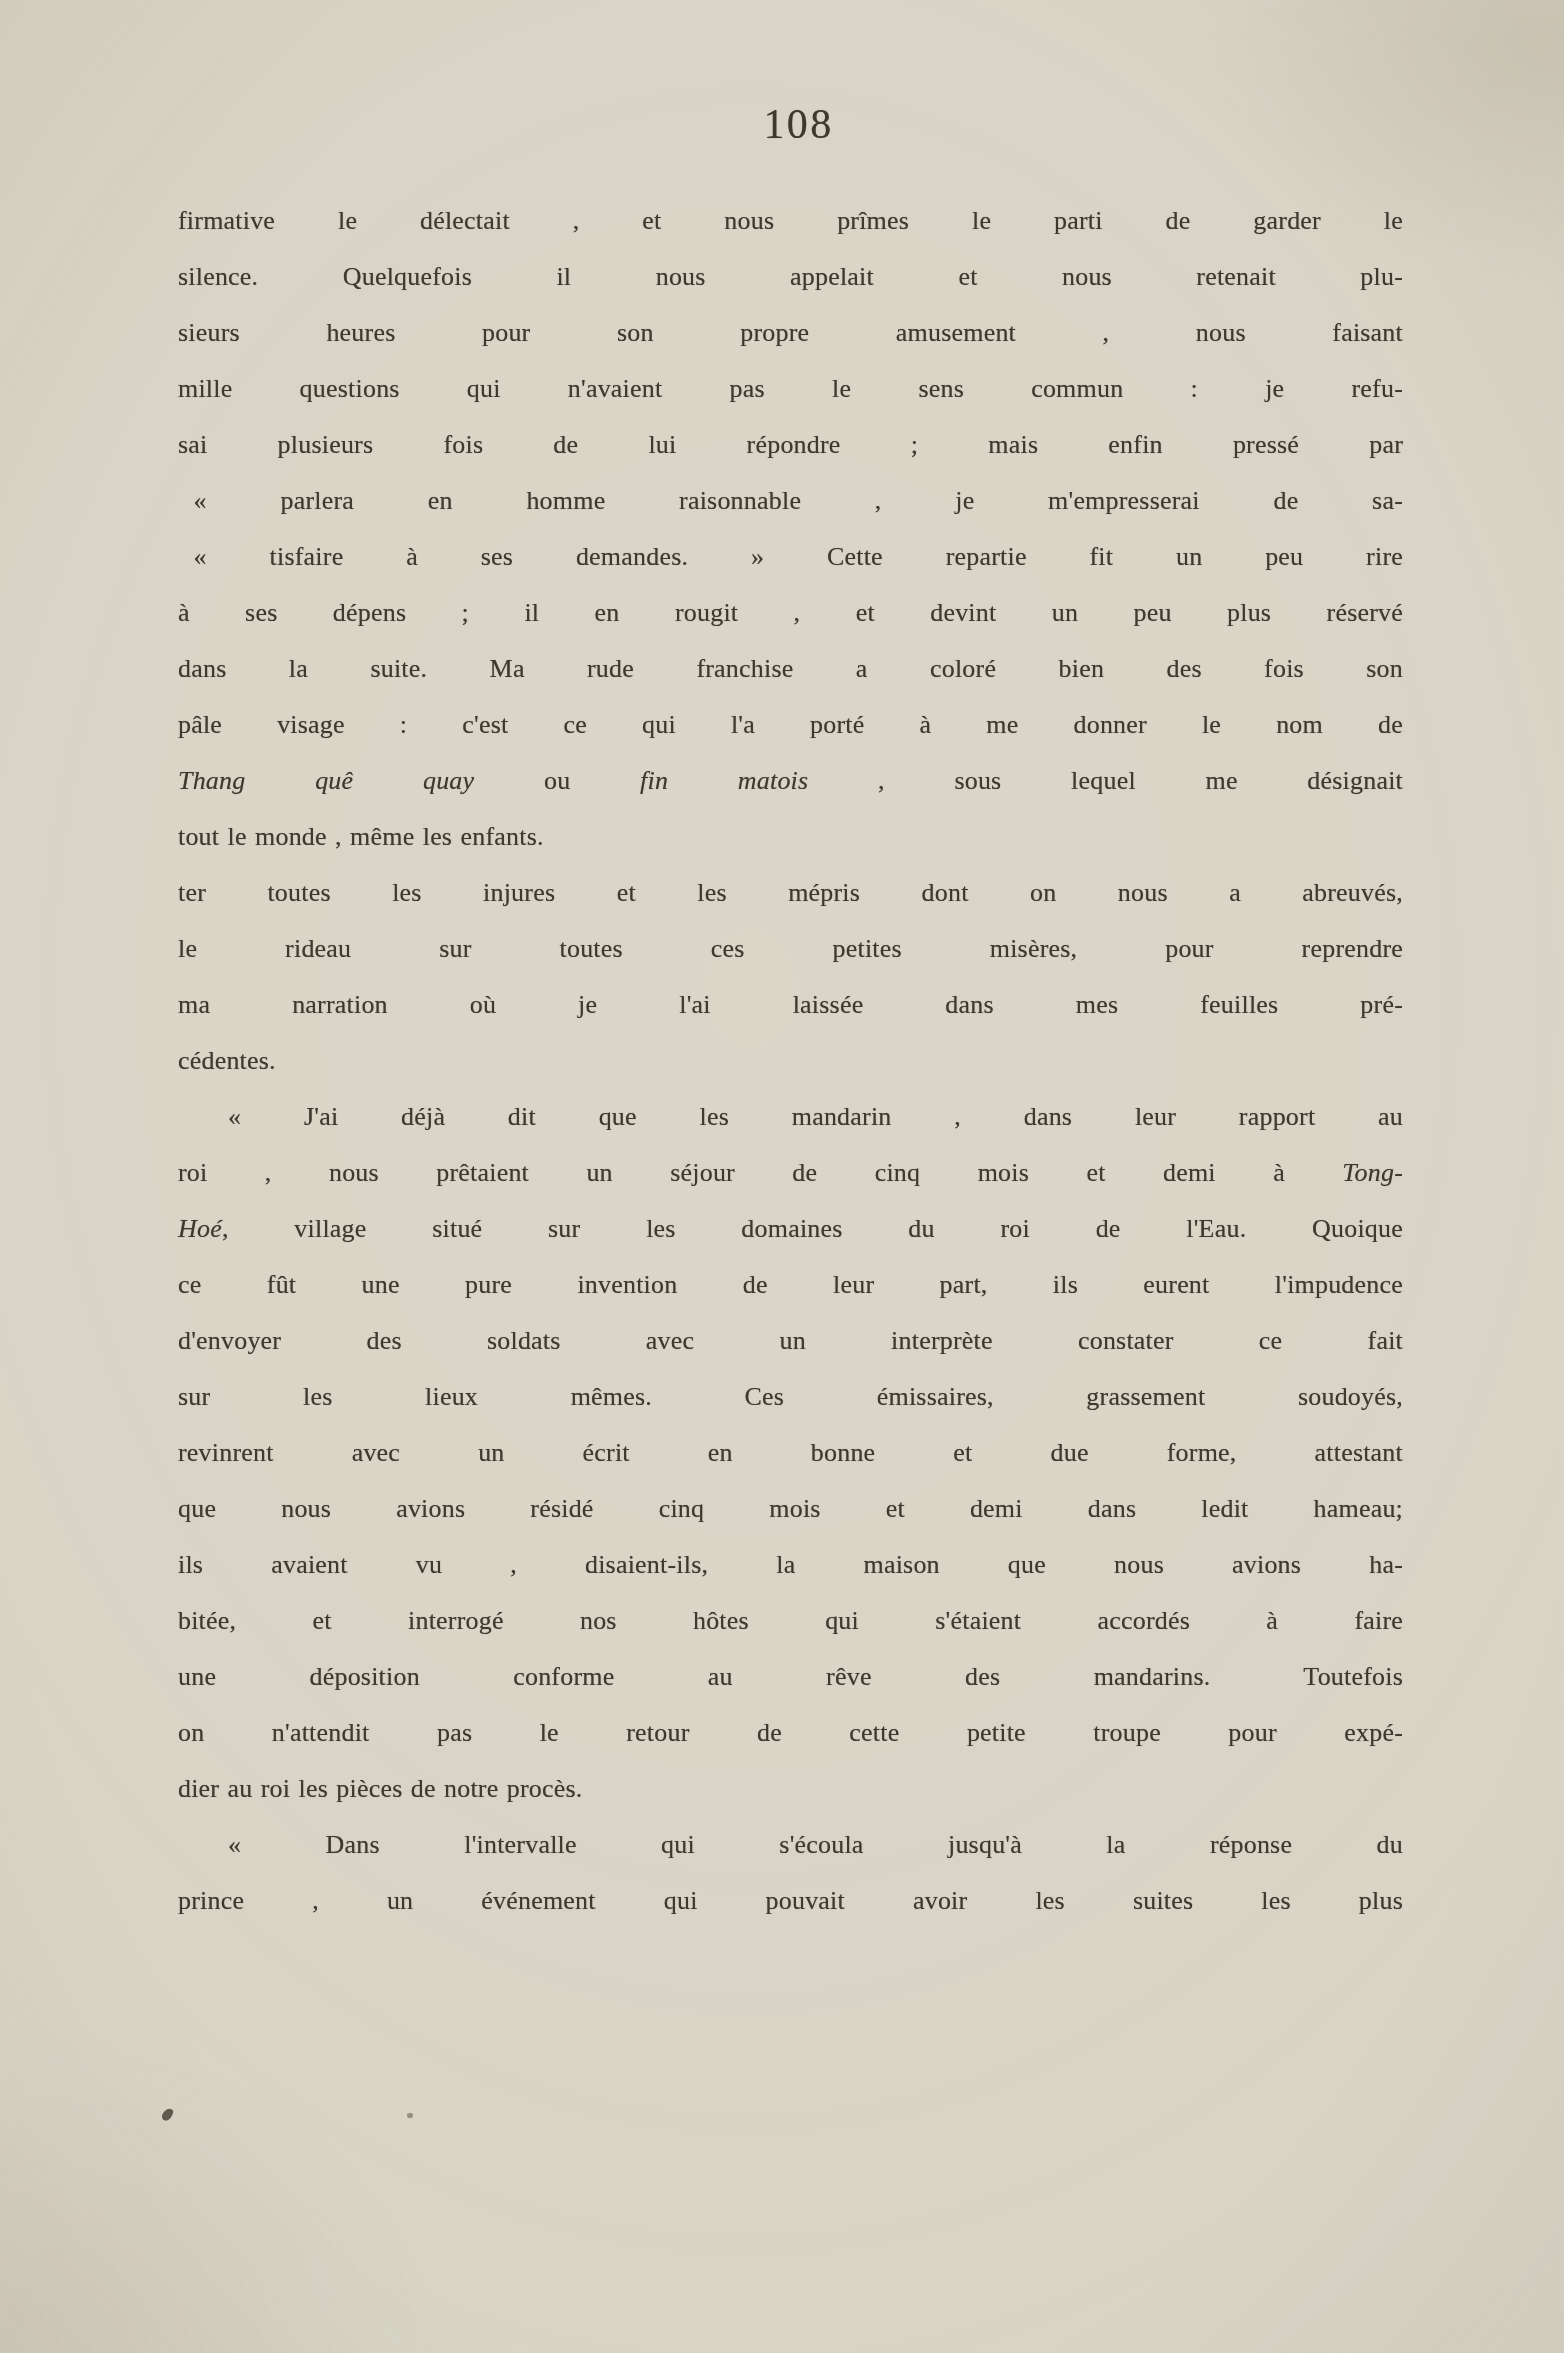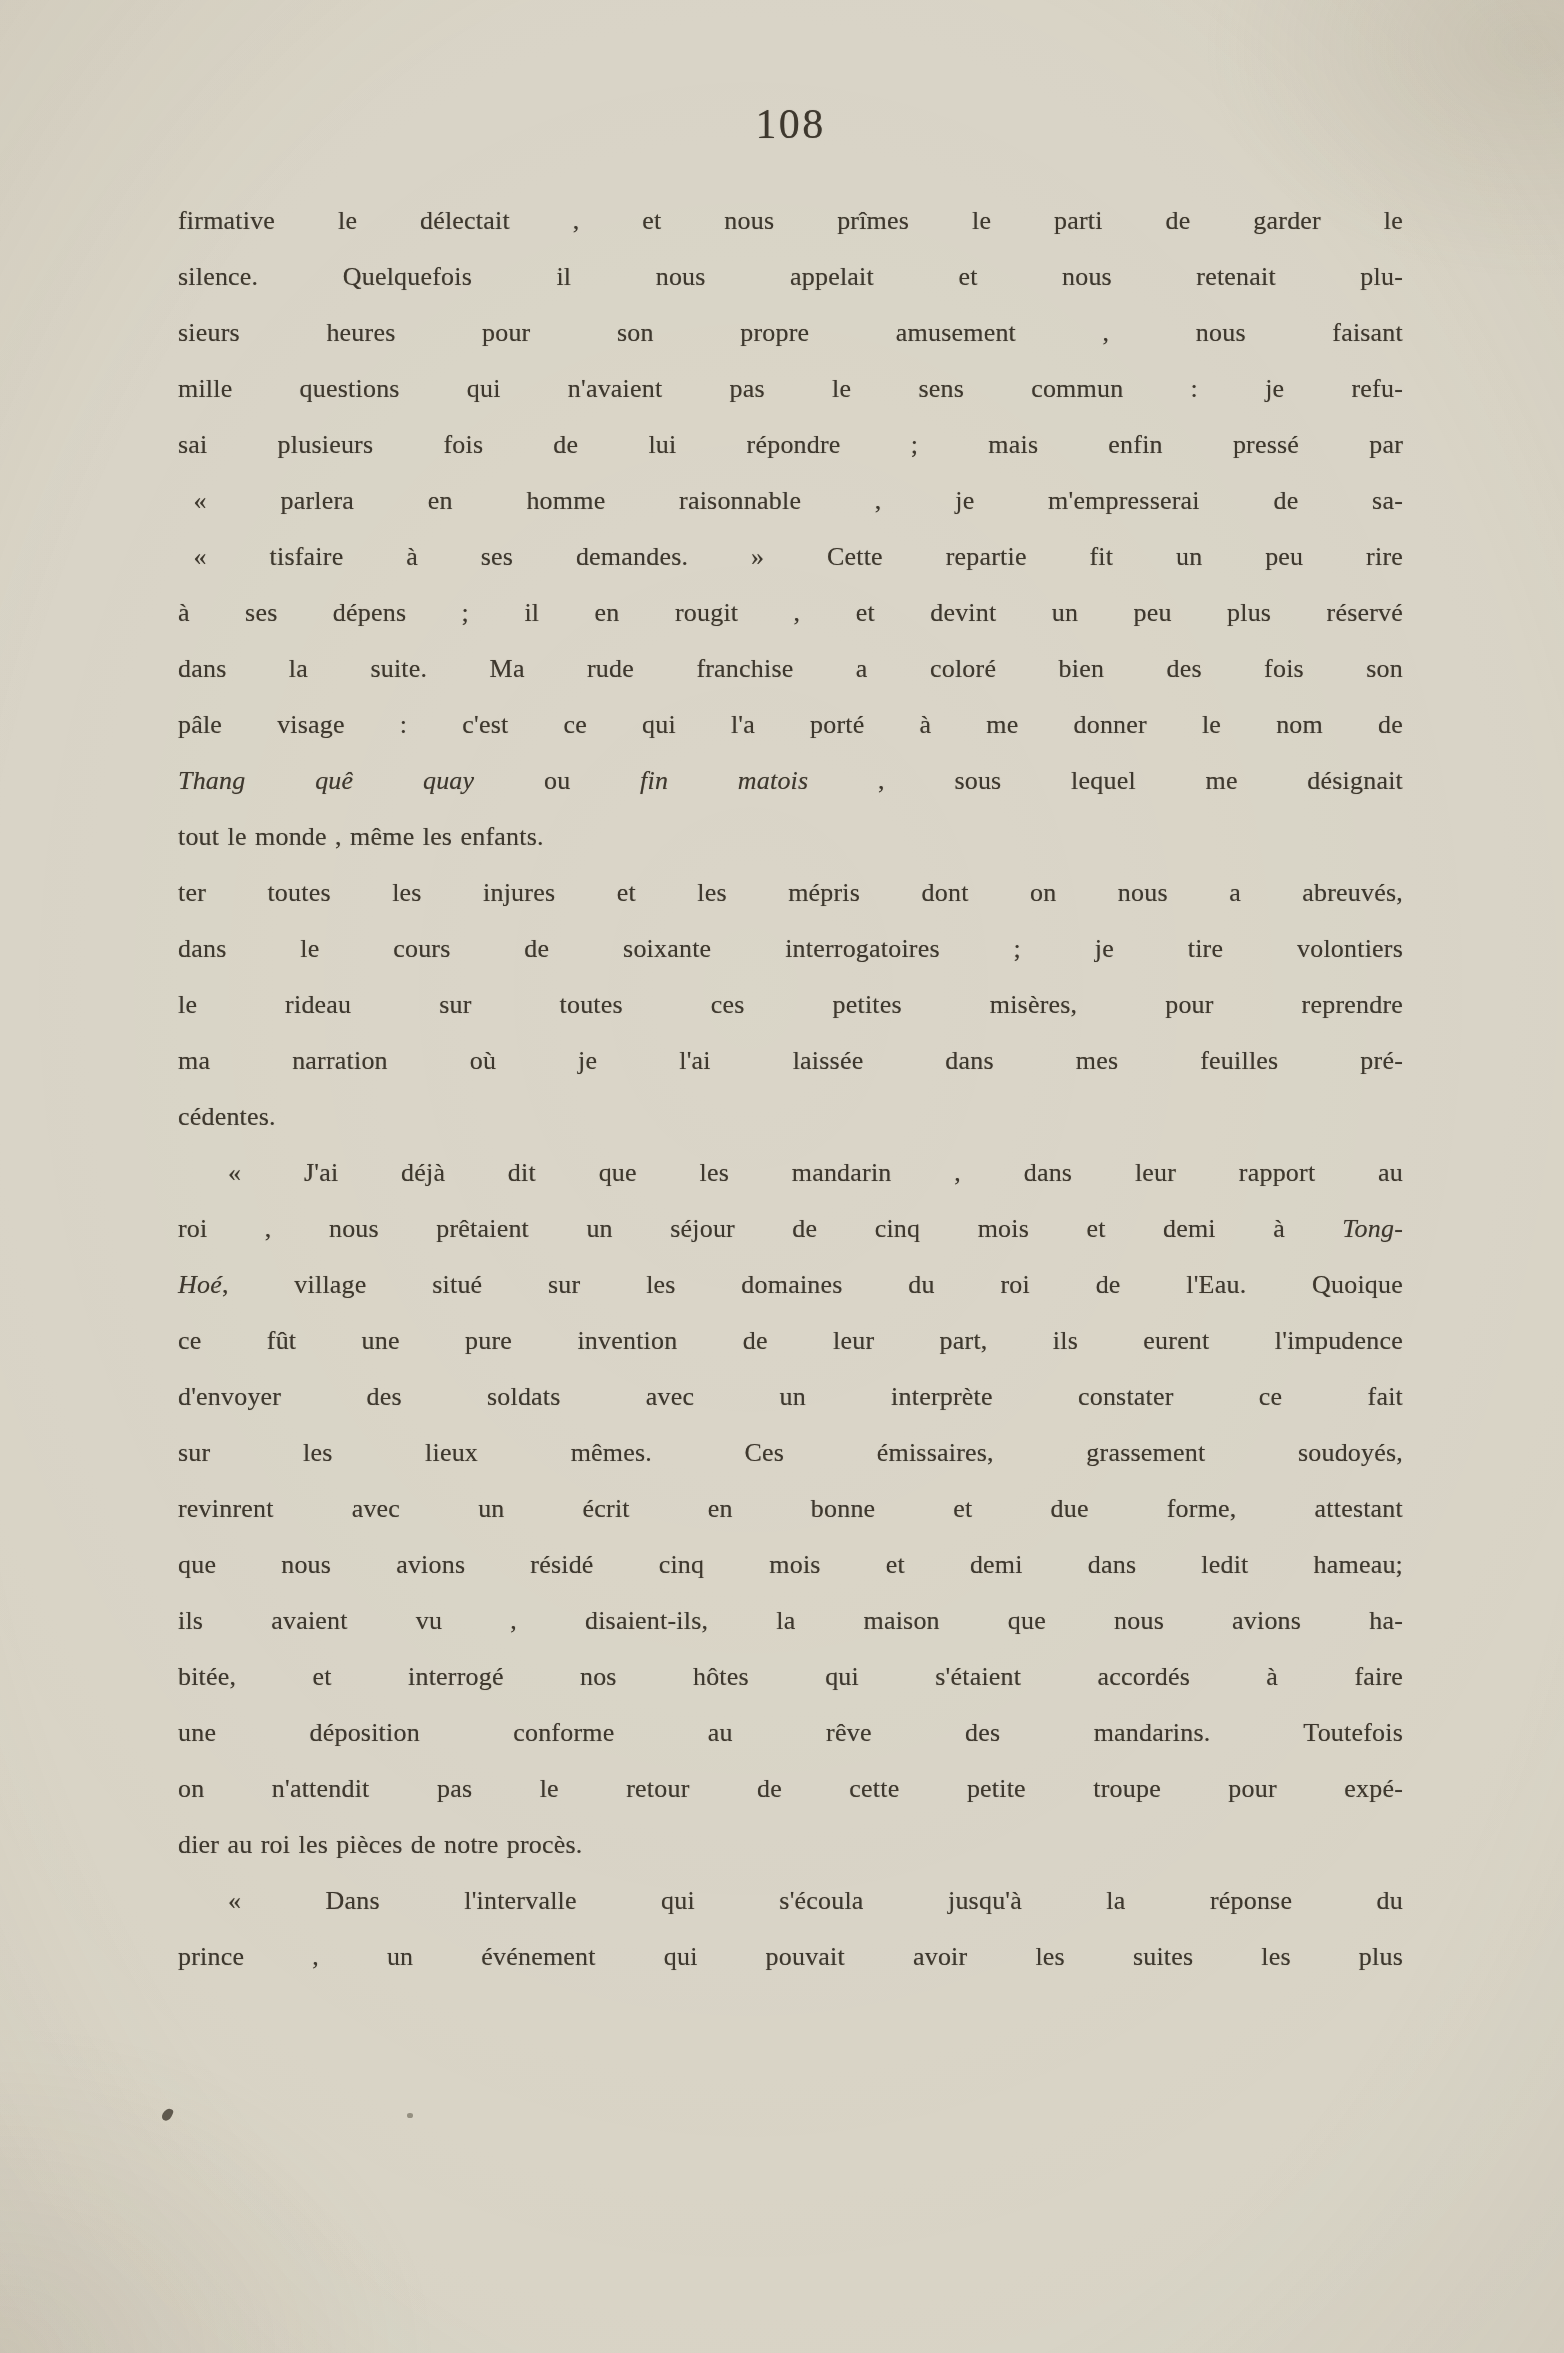--- a/index.html
+++ b/index.html
@@ -18,21 +18,21 @@
       radial-gradient(ellipse 130% 110% at 48% 42%, rgba(255,255,255,0.06), rgba(255,255,255,0) 70%),
       radial-gradient(ellipse 30% 14% at 98% 2%, rgba(150,140,114,0.18), rgba(150,140,114,0) 70%),
       radial-gradient(ellipse 40% 20% at 0% 100%, rgba(150,140,114,0.12), rgba(150,140,114,0) 70%),
       radial-gradient(ellipse 95% 95% at 50% 50%, rgba(0,0,0,0) 55%, rgba(130,120,96,0.18) 100%);
     font-family: "Liberation Serif", "DejaVu Serif", serif;
     color: var(--ink);
   }
   .page-number {
     position: absolute;
     top: 100px;
-    left: 178px;
+    left: 186px;
     width: 1225px;
     text-align: center;
     font-size: 42px;
     letter-spacing: 2.3px;
     color: var(--ink);
     text-shadow: 0 0 0.8px rgba(62,56,46,0.55);
   }
   .page-text {
     position: absolute;
     left: 178px;
@@ -88,21 +88,20 @@
     <div class="line"><span>mille questions qui n'avaient pas le sens commun : je refu-</span></div>
     <div class="line"><span>sai plusieurs fois de lui répondre ; mais enfin pressé par</span></div>
     <div class="line quote"><span>« parlera en homme raisonnable , je m'empresserai de sa-</span></div>
     <div class="line quote"><span>« tisfaire à ses demandes. » Cette repartie fit un peu rire</span></div>
     <div class="line"><span>à ses dépens ; il en rougit , et devint un peu plus réservé</span></div>
     <div class="line"><span>dans la suite. Ma rude franchise a coloré bien des fois son</span></div>
     <div class="line"><span>pâle visage : c'est ce qui l'a porté à me donner le nom de</span></div>
     <div class="line"><span class="italic">Thang quê quay</span><span> ou </span><span class="italic">fin matois</span><span> , sous lequel me désignait</span></div>
     <div class="line end"><span>tout le monde , même les enfants.</span></div>
     <div class="line"><span>ter toutes les injures et les mépris dont on nous a abreuvés,</span></div>
-    <div class="line"><span>dans le cours de soixante interrogatoires ; je tire volontiers</span></div>
     <div class="line"><span>le rideau sur toutes ces petites misères, pour reprendre</span></div>
     <div class="line"><span>ma narration où je l'ai laissée dans mes feuilles pré-</span></div>
     <div class="line end"><span>cédentes.</span></div>
     <div class="line paragraph"><span>« J'ai déjà dit que les mandarin , dans leur rapport au</span></div>
     <div class="line"><span>roi , nous prêtaient un séjour de cinq mois et demi à </span><span class="italic">Tong-</span></div>
     <div class="line"><span class="italic">Hoé</span><span>, village situé sur les domaines du roi de l'Eau. Quoique</span></div>
     <div class="line"><span>ce fût une pure invention de leur part, ils eurent l'impudence</span></div>
     <div class="line"><span>d'envoyer des soldats avec un interprète constater ce fait</span></div>
     <div class="line"><span>sur les lieux mêmes. Ces émissaires, grassement soudoyés,</span></div>
     <div class="line"><span>revinrent avec un écrit en bonne et due forme, attestant</span></div>

